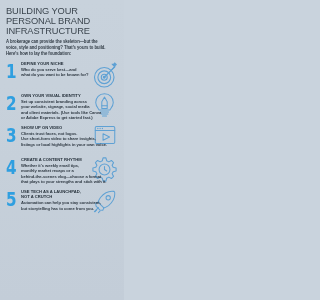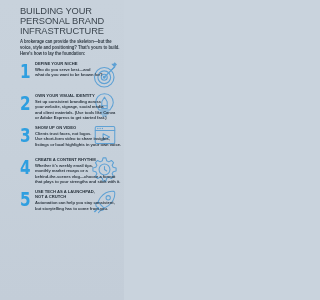--- a/index.html
+++ b/index.html
@@ -8,21 +8,21 @@
     width:124px;height:300px;overflow:hidden;
     background:#c9d3dd;
     font-family:"Liberation Sans", sans-serif;
     -webkit-font-smoothing:antialiased;
   }
   #card{
     position:relative;
     width:124px;height:300px;
     background:linear-gradient(180deg,#c8d2dc 0%,#c6d0da 55%,#c3cdd8 100%);
     box-sizing:border-box;
-    padding:6px 5px 4px 20px;
+    padding:6px 5px 4px 6px;
   }
 
   
   .title{
     color:#3c464f;
     font-size:9.6px;
     line-height:9.8px;
     letter-spacing:-0.1px;
     font-weight:400;
     text-transform:uppercase;

